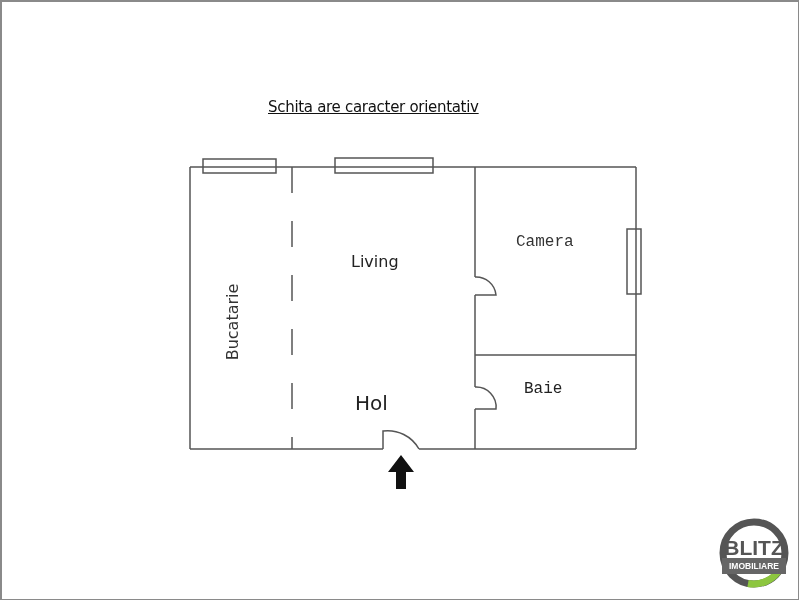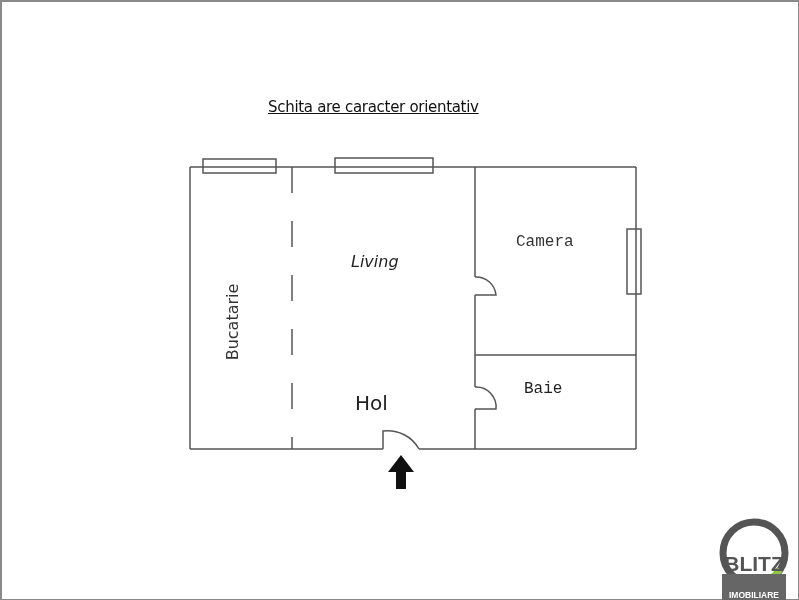--- a/index.html
+++ b/index.html
@@ -2,29 +2,29 @@
 <html><head>
 <meta charset="utf-8">
 <style>
   html, body { margin:0; padding:0; }
   body { width:799px; height:600px; background:#fff; position:relative; overflow:hidden;
          font-family:"DejaVu Sans", sans-serif; }
   .frame { position:absolute; left:0; top:0; width:797px; height:598px; border:1px solid #8a8a8a; border-top:2px solid #8a8a8a; border-left:2px solid #8a8a8a; box-sizing:border-box; width:799px; height:600px; }
   svg.plan { position:absolute; left:0; top:0; }
   .lbl { position:absolute; color:#222; white-space:nowrap; }
   .note { left:268px; top:98px; font-size:15px; letter-spacing:-0.3px; color:#111;text-decoration:underline; }
-  .living { left:351px; top:252px; font-size:16px;font-style:italic; }
+  .living { left:351px; top:252px; font-size:16px; }
   .camera { left:516px; top:233px; font-size:16px; color:#333;font-family:Liberation Mono, monospace; }
   .hol { left:355px; top:391px; font-size:20px; }
   .baie { left:524px; top:380px; font-size:16px;font-family:Liberation Mono, monospace; }
   .bucatarie { left:232px; top:322px; font-size:16px; color:#333; transform:translate(-50%,-50%) rotate(-90deg); }
   .logo { position:absolute; left:718px; top:517px; width:72px; height:72px; }
-  .logo-text { position:absolute; left:0; width:72px; text-align:center; font-family:"Liberation Sans", sans-serif; font-weight:bold; color:#555;margin-top:16px; }
+  .logo-text { position:absolute; left:0; width:72px; text-align:center; font-family:"Liberation Sans", sans-serif; font-weight:bold; color:#555; }
   .logo-t1 { top:19px; font-size:21px; letter-spacing:0px; }
-  .logo-t2 { top:41px; font-size:8.5px; background:#666; color:#fff; left:4px; width:64px; padding:16px 0; }
+  .logo-t2 { top:41px; font-size:8.5px; background:#666; color:#fff; left:4px; width:64px; padding:3px 0; }
 </style>
 </head>
 <body>
 
 <div class="frame"></div>
 
 <svg class="plan" width="799" height="600">
   <g stroke="#555" stroke-width="1.5" fill="none">
 
     <line x1="190" y1="167" x2="636" y2="167"></line>

